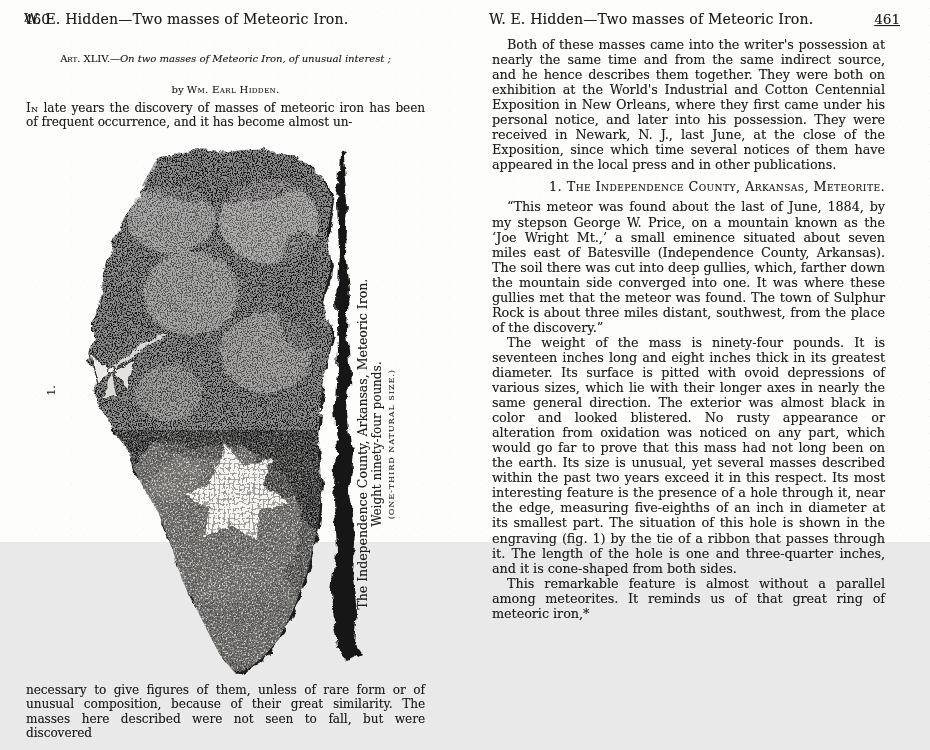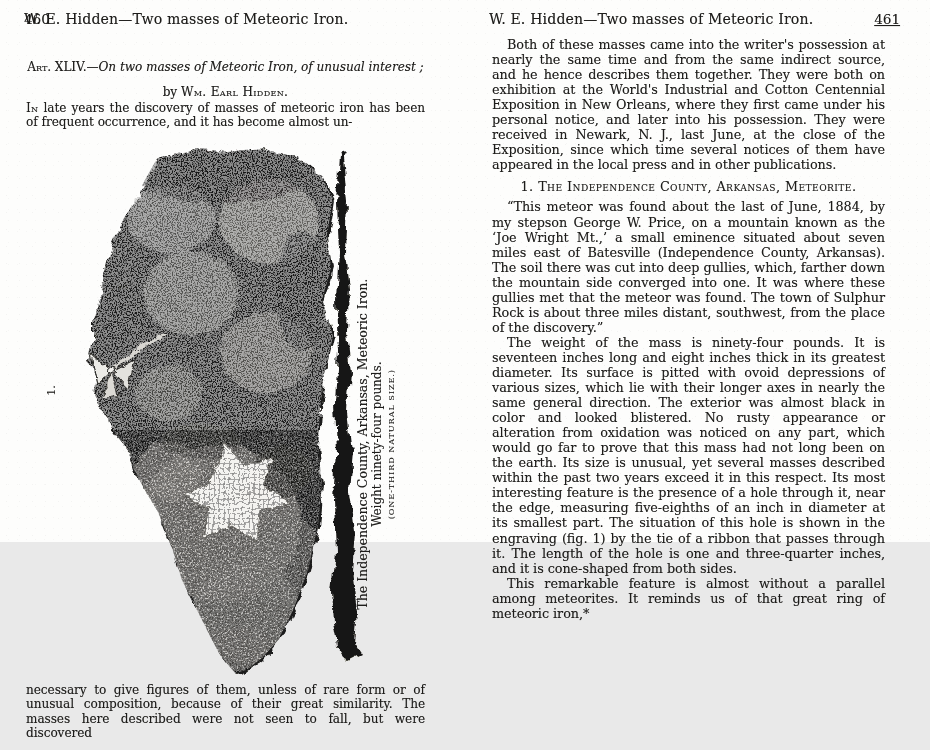--- a/index.html
+++ b/index.html
@@ -23,23 +23,23 @@
   
   .runhead{position:absolute;top:11px;left:24px;right:30px;height:20px;font-size:14px;}
   .runhead .runtitle{position:absolute;left:0;right:16px;letter-spacing:0.2px;}
   .runhead .pagenum{position:absolute;top:0;font-size:13.5px;}
   .page-left .pagenum{left:0;}
   .page-right .pagenum{right:0;text-decoration:underline;}
 
   .sc{font-variant:small-caps;}
 
   
-  .art-heading{position:absolute;top:60px;left:24px;right:38px;text-align:center;font-size:12px;line-height:1.3;}
+  .art-heading{position:absolute;top:52px;left:24px;right:38px;text-align:center;font-size:10px;line-height:1.3;}
   .art-heading .title-it{font-style:italic;}
-  .art-heading .byline{margin-top:9px;}
+  .art-heading .byline{margin-top:18px;}
   .art-heading .author{letter-spacing:0.4px;}
 
   .bodytext{font-size:12px;line-height:1.2;text-align:justify;}
   .intro{position:absolute;top:101px;left:26px;right:40px;}
   .intro .lead{letter-spacing:0.3px;}
   p{margin:0;}
   .indent{text-indent:15px;}
 
   
   .figure-area{position:absolute;left:0;top:0;width:465px;height:750px;pointer-events:none;}
@@ -48,21 +48,21 @@
   .fig-caption-outer{position:absolute;left:352px;top:248px;width:48px;height:392px;display:flex;align-items:center;justify-content:center;}
   .fig-caption{width:392px;flex:none;text-align:center;transform:rotate(-90deg);line-height:1.15;}
   .cap1{font-size:12.5px;}
   .cap2{font-size:12px;margin-top:1px;}
   .cap3{font-size:8px;letter-spacing:1px;margin-top:2px;}
 
   .closing{position:absolute;top:683px;left:26px;right:40px;}
 
   
   .rp-body{position:absolute;top:37px;left:27px;right:45px;font-size:12.7px;line-height:1.185;text-align:justify;}
-  .section-heading{text-align:center;font-variant:small-caps;letter-spacing:0.5px;text-indent:0;margin:7px 0 5px 0;}
+  .section-heading{text-align:right;font-variant:small-caps;letter-spacing:0.5px;text-indent:0;margin:7px 0 5px 0;}
 </style>
 </head>
 <body>
 
 <div class="spread">
 
   <section class="page page-left">
 
     <header class="runhead">
       <span class="pagenum">460</span>

